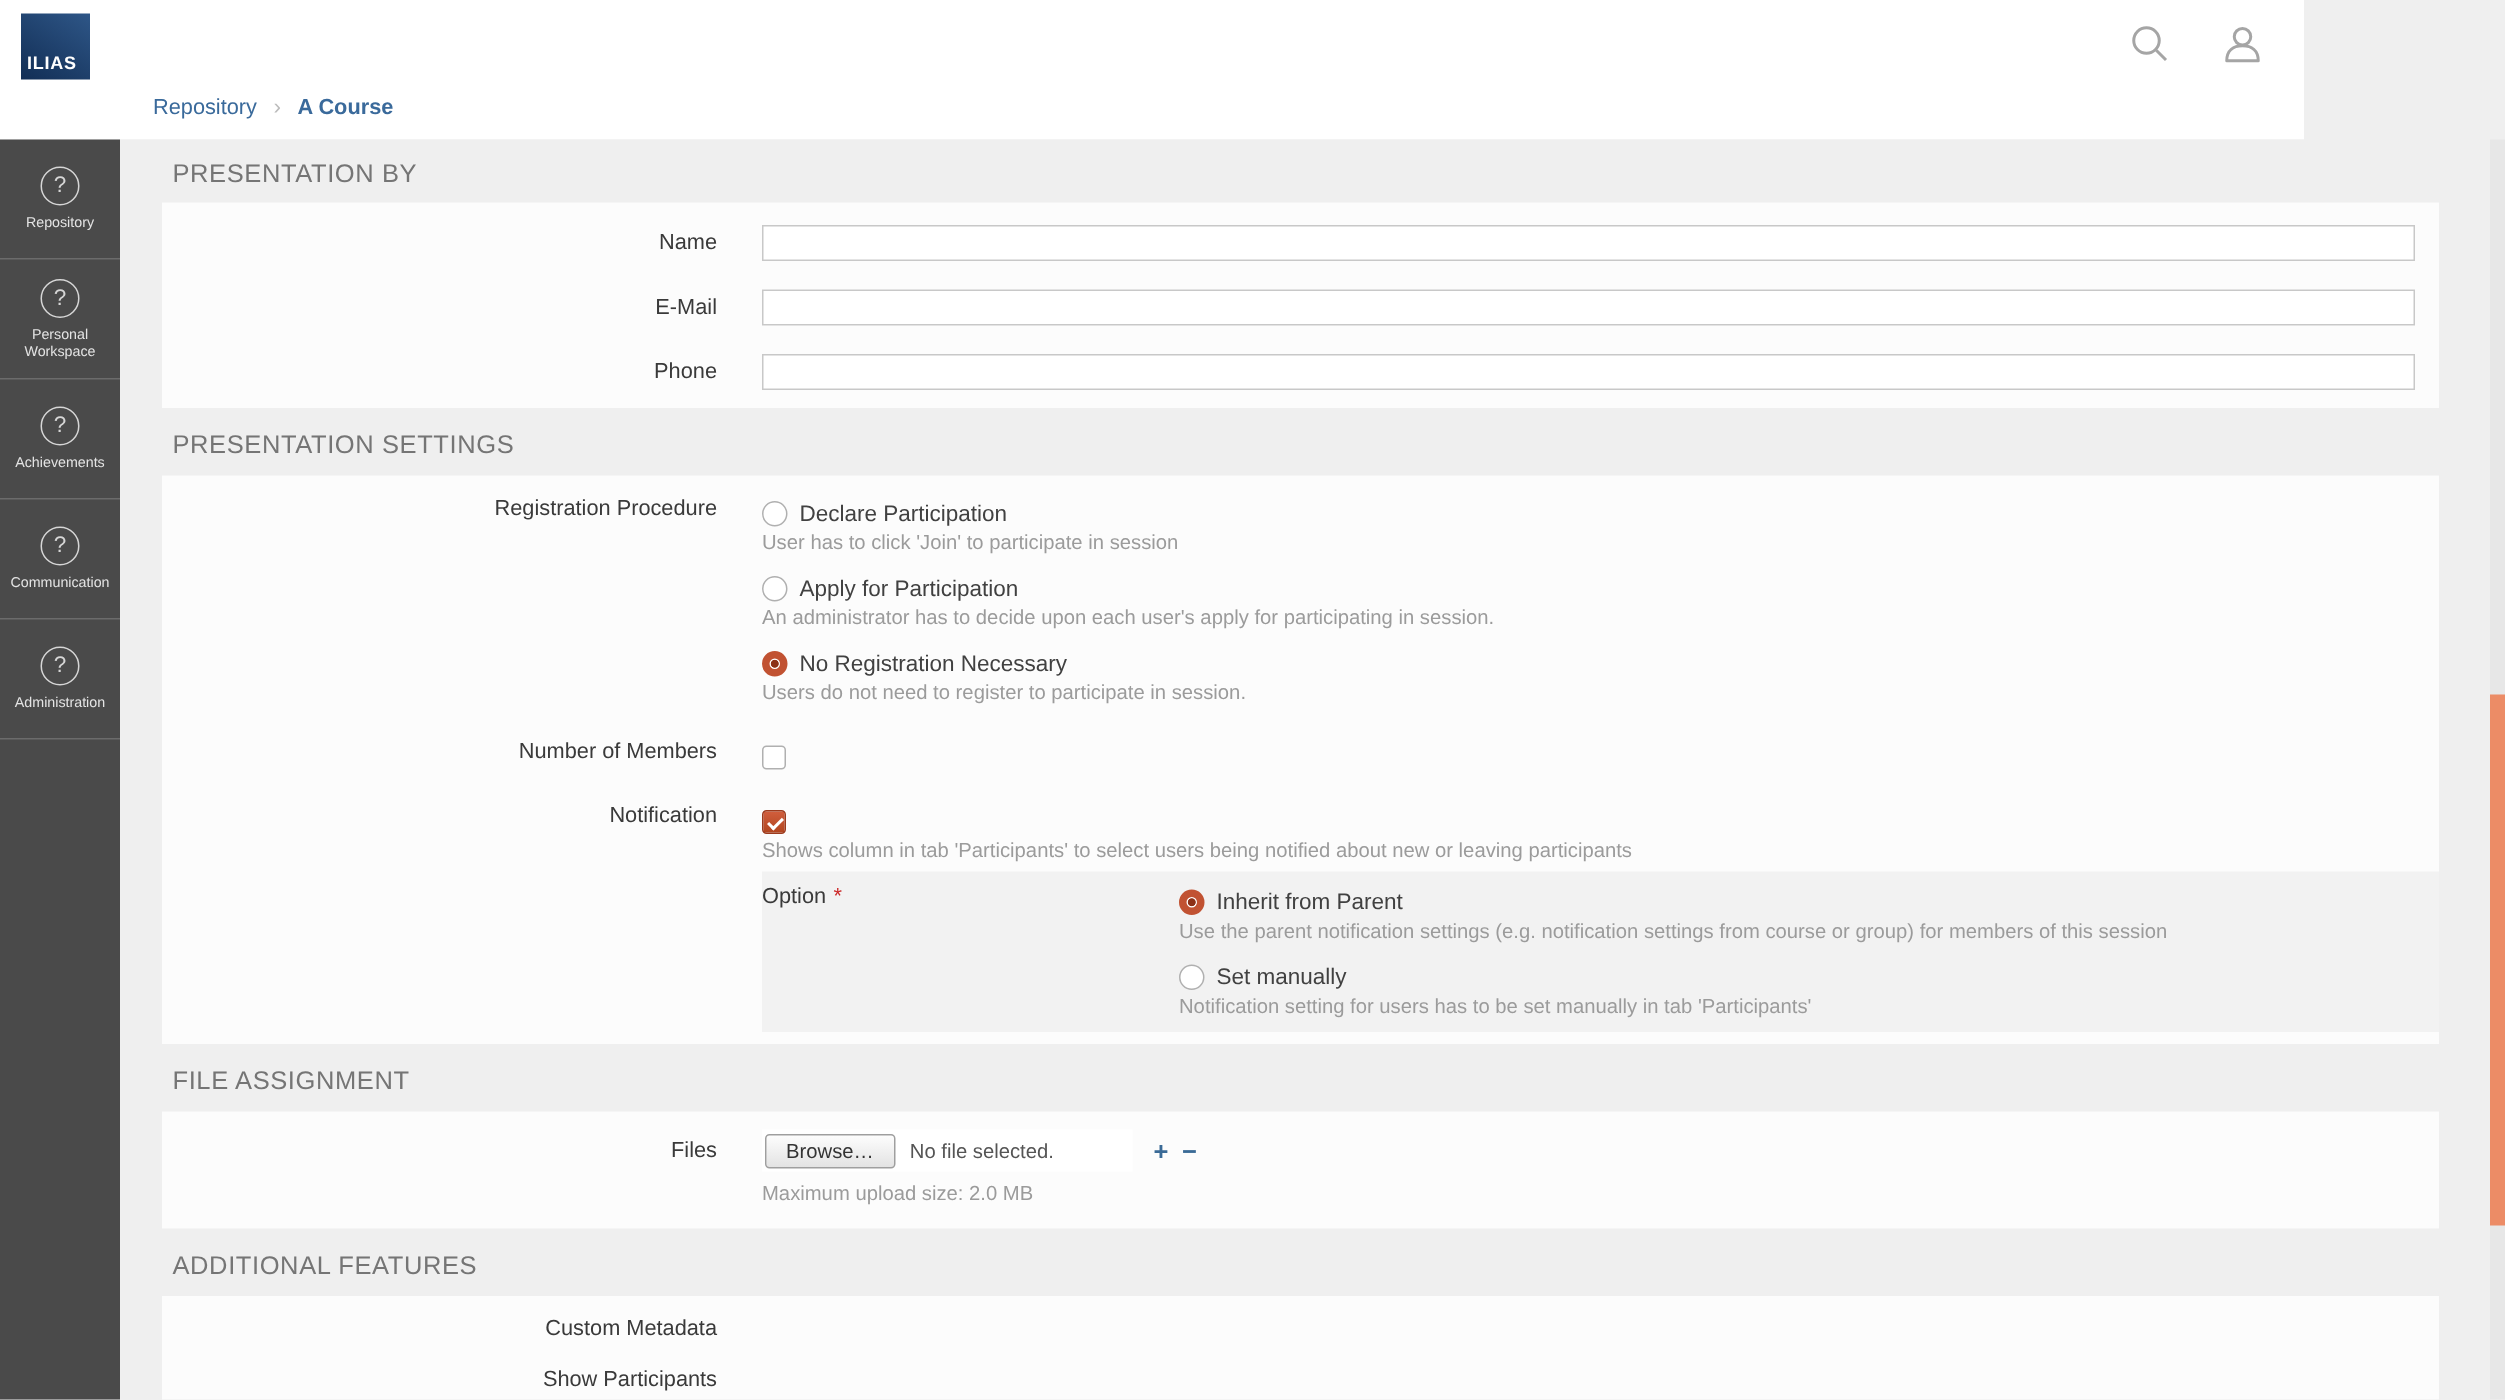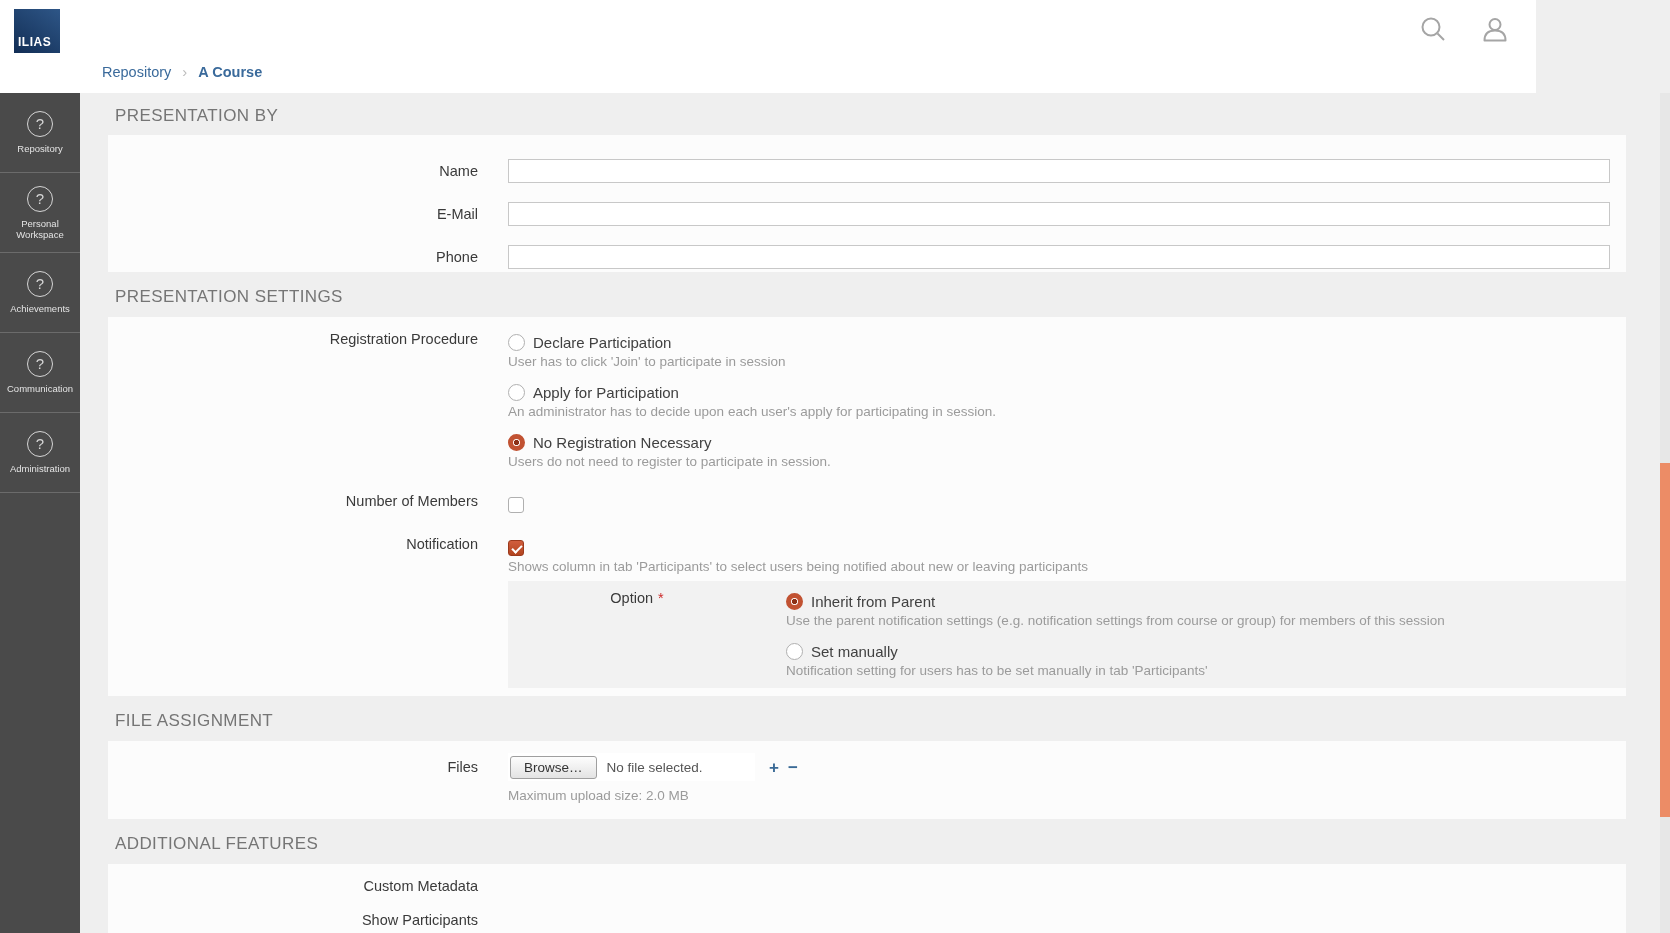--- a/index.html
+++ b/index.html
@@ -32,21 +32,21 @@
     color:#d6d6d6;font-size:15px;line-height:23px;text-align:center;
   }
   .qicon::after{content:"?";}
   .side-label{font-size:9.5px;color:#e4e4e4;text-align:center;line-height:11px;padding:0 2px;}
   
   .content{position:absolute;left:80px;top:93px;width:1580px;height:840px;background:#efefef;overflow:hidden;}
   .sec-title{margin:12px 0 0 35px;height:22px;line-height:22px;font-size:17px;color:#757575;letter-spacing:.4px;}
   .sec-title.gap{margin-top:14px;}
   .panel{margin-left:28px;margin-top:8px;width:1518px;background:#fcfcfc;box-sizing:border-box;}
   .panel.p2,.panel.p3,.panel.p4{margin-top:9px;}
-  .frow{display:flex;align-items:flex-end;height:43px;}
+  .frow{display:flex;align-items:center;height:43px;}
   .form-row{display:flex;align-items:flex-start;}
   .rlabel{width:370px;flex-shrink:0;text-align:right;font-size:14.5px;color:#3a3a3a;line-height:24px;}
   .rctl{margin-left:30px;}
   input.text{
     width:1102px;height:24px;box-sizing:border-box;border:1px solid #c8c8c8;background:#fff;
     padding:0 6px;font-family:"Liberation Sans",sans-serif;font-size:13.5px;color:#333;
   }
   .p1{padding:5px 0 3px;}
   .p2{padding:10px 0 8px;}
   .opt-line{display:flex;align-items:flex-end;height:24px;}
@@ -69,21 +69,21 @@
   .checkbox.checked::after{
     content:"";position:absolute;left:2.5px;top:3.5px;width:8px;height:4px;
     border-left:2px solid #fff;border-bottom:2px solid #fff;transform:rotate(-45deg);
   }
   .mt-members{margin-top:16px;}
   .mt-notif{margin-top:19px;}
   .subpanel{
     margin:3px 0 0 400px;width:1118px;box-sizing:border-box;background:#f2f2f2;padding:5px 0 6px;
   }
   .sub-row{display:flex;align-items:flex-start;}
-  .sublabel{width:258px;flex-shrink:0;text-align:center;font-size:14.5px;color:#3a3a3a;line-height:24px;}
+  .sublabel{width:258px;flex-shrink:0;text-align:left;font-size:14.5px;color:#3a3a3a;line-height:24px;}
   .req{color:#cc2a2a;margin-left:5px;}
   .sub-ctl{margin-left:20px;}
   .p3{padding:12px 0 12px;}
   .files-line{display:flex;align-items:center;height:28px;}
   .file-strip{display:flex;align-items:center;background:#ffffff;width:247px;height:28px;}
   .browse-btn{
     margin-left:2px;padding:3px 13px;font-family:"Liberation Sans",sans-serif;font-size:13.5px;color:#333;
     background:linear-gradient(#fdfdfd,#e3e3e3);border:1px solid #9f9f9f;border-radius:3px;cursor:pointer;
   }
   .no-file{margin-left:10px;font-size:13.5px;color:#555;}

